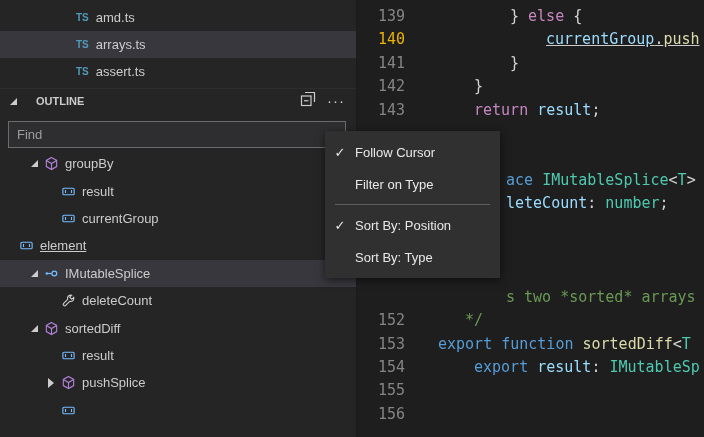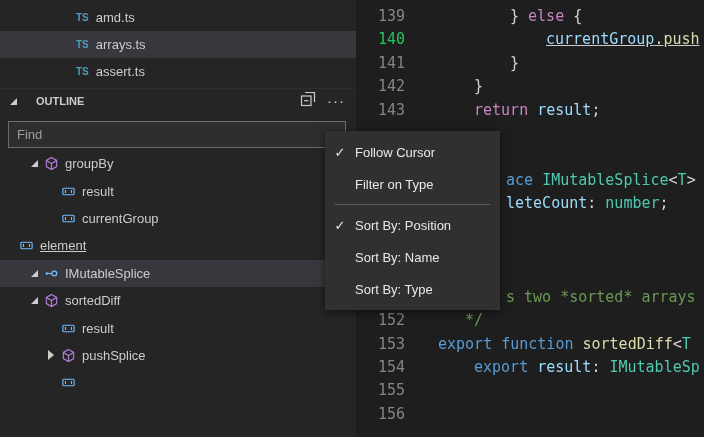--- a/index.html
+++ b/index.html
@@ -142,20 +142,29 @@
           </span>
           <span class="sym-icon">
             <svg viewBox="0 0 16 16" width="15" height="15">
               <circle cx="11" cy="8" r="2.6" fill="none" stroke="#75beff" stroke-width="1.3"></circle>
               <path d="M3.5 8h4.8" stroke="#75beff" stroke-width="1.3"></path>
               <circle cx="3" cy="8" r="1.3" fill="#75beff"></circle>
             </svg>
           </span>
           <span>IMutableSplice</span>
         </div>
+        <div class="tree-row" style="padding-left: 42px;">
+          <span class="twistie"></span>
+          <span class="sym-icon">
+            <svg viewBox="0 0 16 16" width="15" height="15">
+              <path d="M13.6 4.6a3.4 3.4 0 0 1-4.3 4.3L5 13.2a1.5 1.5 0 0 1-2.2-2.2L7.1 6.7a3.4 3.4 0 0 1 4.3-4.3L9.3 4.5l2.2 2.2 2.1-2.1z" fill="none" stroke="#cbcbcb" stroke-width="1.2"></path>
+            </svg>
+          </span>
+          <span>deleteCount</span>
+        </div>
         <div class="tree-row" style="padding-left: 25px;">
           <span class="twistie">
             <span class="tri-expanded"></span>
           </span>
           <span class="sym-icon">
             <svg viewBox="0 0 16 16" width="15" height="15">
               <path d="M8 1.5 13.5 4.7v6.6L8 14.5 2.5 11.3V4.7Z" fill="none" stroke="#b180d7" stroke-width="1.2"></path>
               <path d="M2.5 4.7 8 8l5.5-3.3M8 8v6.5" fill="none" stroke="#b180d7" stroke-width="1.2"></path>
             </svg>
           </span>
@@ -192,21 +201,21 @@
             </svg>
           </span>
           <span></span>
         </div>
       </div>
   </div>
 
   <div class="editor" id="editor">
       <div class="line-num" style="top: 5px; color: rgb(133, 133, 133);">139</div>
       <div class="line-code" style="top: 5px; left: 153px;"><span style="color:#d4d4d4">} </span><span style="color:#c586c0">else</span><span style="color:#d4d4d4"> {</span></div>
-      <div class="line-num" style="top: 28.4px; color: #22c55e; padding-left: 8px;">140</div>
+      <div class="line-num" style="top: 28.4px; color: #eab308; padding-left: 8px;">140</div>
       <div class="line-code" style="top: 28.4px; left: 189px; text-decoration: underline;"><span style="color:#9cdcfe">currentGroup</span><span style="color:#d4d4d4">.</span><span style="color:#dcdcaa">push</span></div>
       <div class="line-num" style="top: 51.8px; color: rgb(133, 133, 133);">141</div>
       <div class="line-code" style="top: 51.8px; left: 153px;"><span style="color:#d4d4d4">}</span></div>
       <div class="line-num" style="top: 75.2px; color: rgb(133, 133, 133);">142</div>
       <div class="line-code" style="top: 75.2px; left: 117px;"><span style="color:#d4d4d4">}</span></div>
       <div class="line-num" style="top: 98.6px; color: rgb(133, 133, 133);">143</div>
       <div class="line-code" style="top: 98.6px; left: 117px;"><span style="color:#c586c0">return</span><span style="color:#d4d4d4"> </span><span style="color:#9cdcfe">result</span><span style="color:#d4d4d4">;</span></div>
       <div class="line-code" style="top: 168.8px; left: 149px;"><span style="color:#569cd6">ace </span><span style="color:#4ec9b0">IMutableSplice</span><span style="color:#d4d4d4">&lt;</span><span style="color:#4ec9b0">T</span><span style="color:#d4d4d4">&gt;</span><span style="color:#d4d4d4"> {</span></div>
       <div class="line-code" style="top: 192.2px; left: 149px;"><span style="color:#9cdcfe">leteCount</span><span style="color:#d4d4d4">: </span><span style="color:#4ec9b0">number</span><span style="color:#d4d4d4">;</span></div>
       <div class="line-code" style="top: 285.8px; left: 149px;"><span style="color:#6a9955">s two *sorted* arrays</span></div>
@@ -229,21 +238,17 @@
         <span class="menu-check"></span>
         <span>Filter on Type</span>
       </div>
       <div class="menu-sep"></div>
       <div class="menu-item">
         <span class="menu-check">✓</span>
         <span>Sort By: Position</span>
       </div>
       <div class="menu-item">
         <span class="menu-check"></span>
-        <span>Sort By: Name</span>
-      </div>
-      <div class="menu-item">
-        <span class="menu-check"></span>
         <span>Sort By: Type</span>
       </div>
     </div>
 
 </div>
 
 </body></html>

